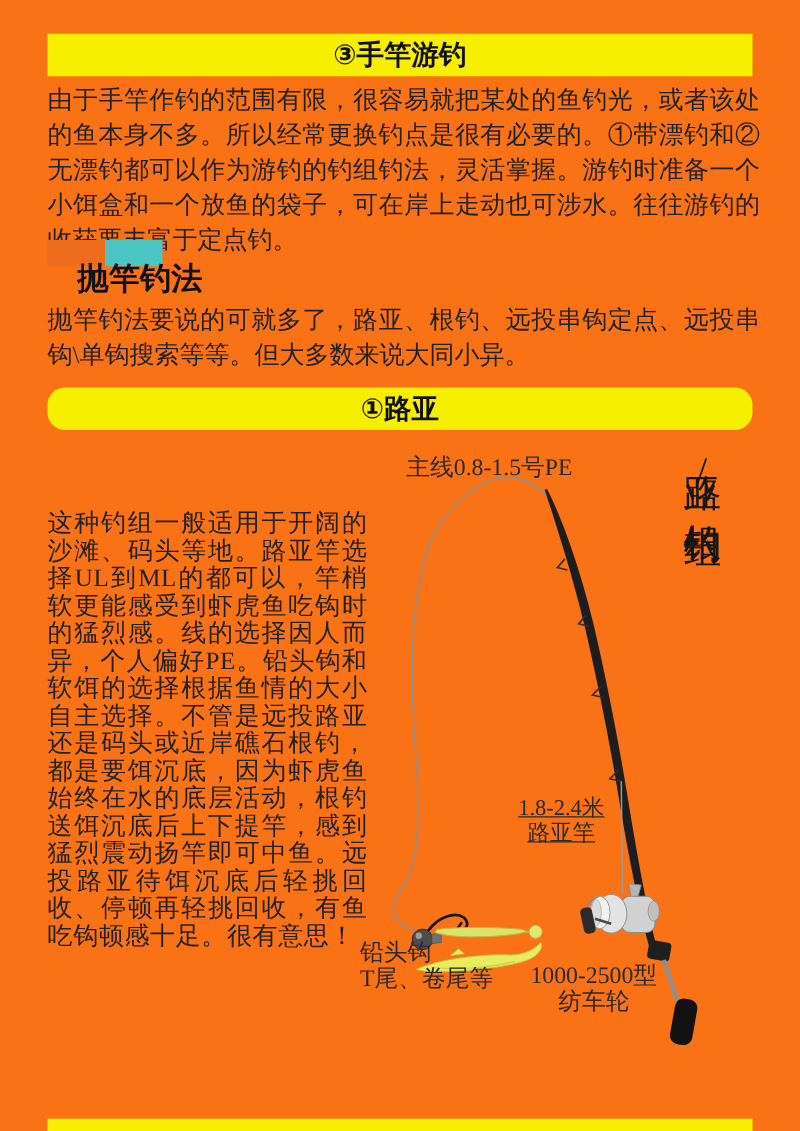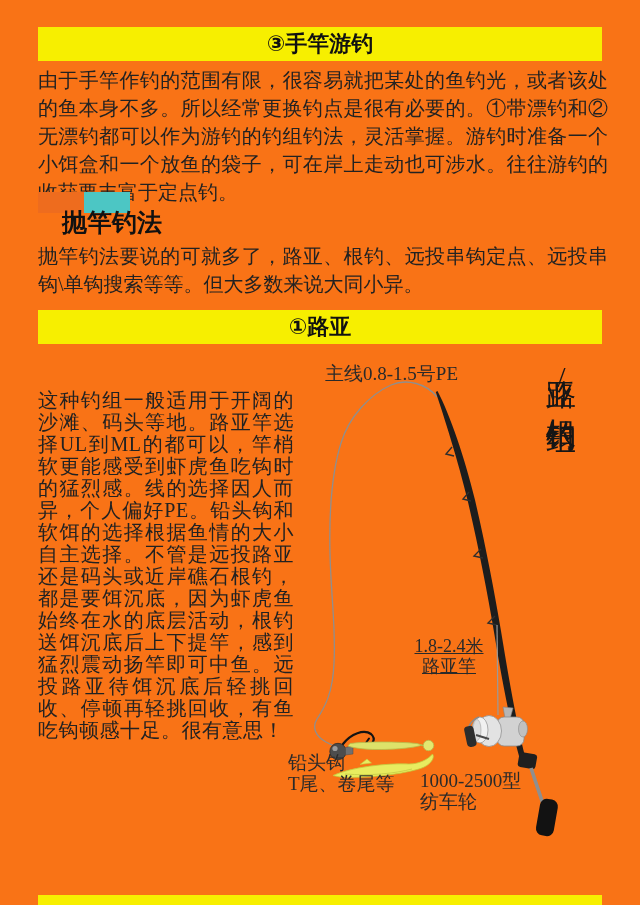--- a/index.html
+++ b/index.html
@@ -12,49 +12,49 @@
     font-family:"Liberation Serif","DejaVu Serif",serif;
     color:#1f1f1f;
   }
   .banner{
     position:absolute;left:38px;width:564px;height:34px;
     display:flex;align-items:center;justify-content:center;
     font-family:"Liberation Sans","DejaVu Sans",sans-serif;
     font-weight:bold;font-size:22px;color:#111;
   }
   .banner-1{top:27px;}
-  .banner-2{top:310px;}
+  .banner-2{top:310px;border-radius:14px;}
   .banner-bottom{top:895px;height:10px;}
   .para{
     position:absolute;left:38px;width:570px;
     font-size:20px;line-height:28px;
     text-align:justify;text-justify:inter-ideograph;
     color:#222;
   }
   .para-1{top:66px;}
   .para-2{top:242px;}
   .divider{position:absolute;left:38px;top:192px;height:21px;display:flex;}
   .divider .block{width:46px;height:21px;}
   .heading{
     position:absolute;left:38px;top:210px;
     font-family:Liberation Mono, monospace;
     font-weight:bold;font-size:25px;line-height:30px;color:#111;margin-left:24px;
   }
   .column{
-    position:absolute;left:38px;top:389px;width:256px;
+    position:absolute;left:38px;top:408px;width:256px;
     font-size:20px;line-height:22px;letter-spacing:0.5px;
     text-align:justify;text-justify:inter-ideograph;
     color:#222;
   }
   .diagram-svg{position:absolute;left:0;top:355px;width:640px;height:550px;pointer-events:none;}
   .dlabel{position:absolute;color:#2a2a2a;}
   .label-mainline{left:325px;top:361px;font-size:19px;white-space:nowrap;}
   .label-rod{left:390px;top:636px;width:118px;font-size:18px;line-height:20px;text-align:center;text-decoration:underline;}
   .label-jig{left:288px;top:752px;font-size:19px;line-height:21px;white-space:nowrap;}
-  .label-reel{left:420px;top:770px;width:110px;font-size:19px;line-height:21px;}
+  .label-reel{left:420px;top:770px;width:110px;font-size:19px;line-height:21px;text-align:center;}
   .vertical-title{
     left:540px;top:356px;
     writing-mode:vertical-rl;text-orientation:upright;
     font-size:30px;letter-spacing:2px;color:#161616;
   }
 </style>
 </head>
 <body>
 
 <div class="page">

